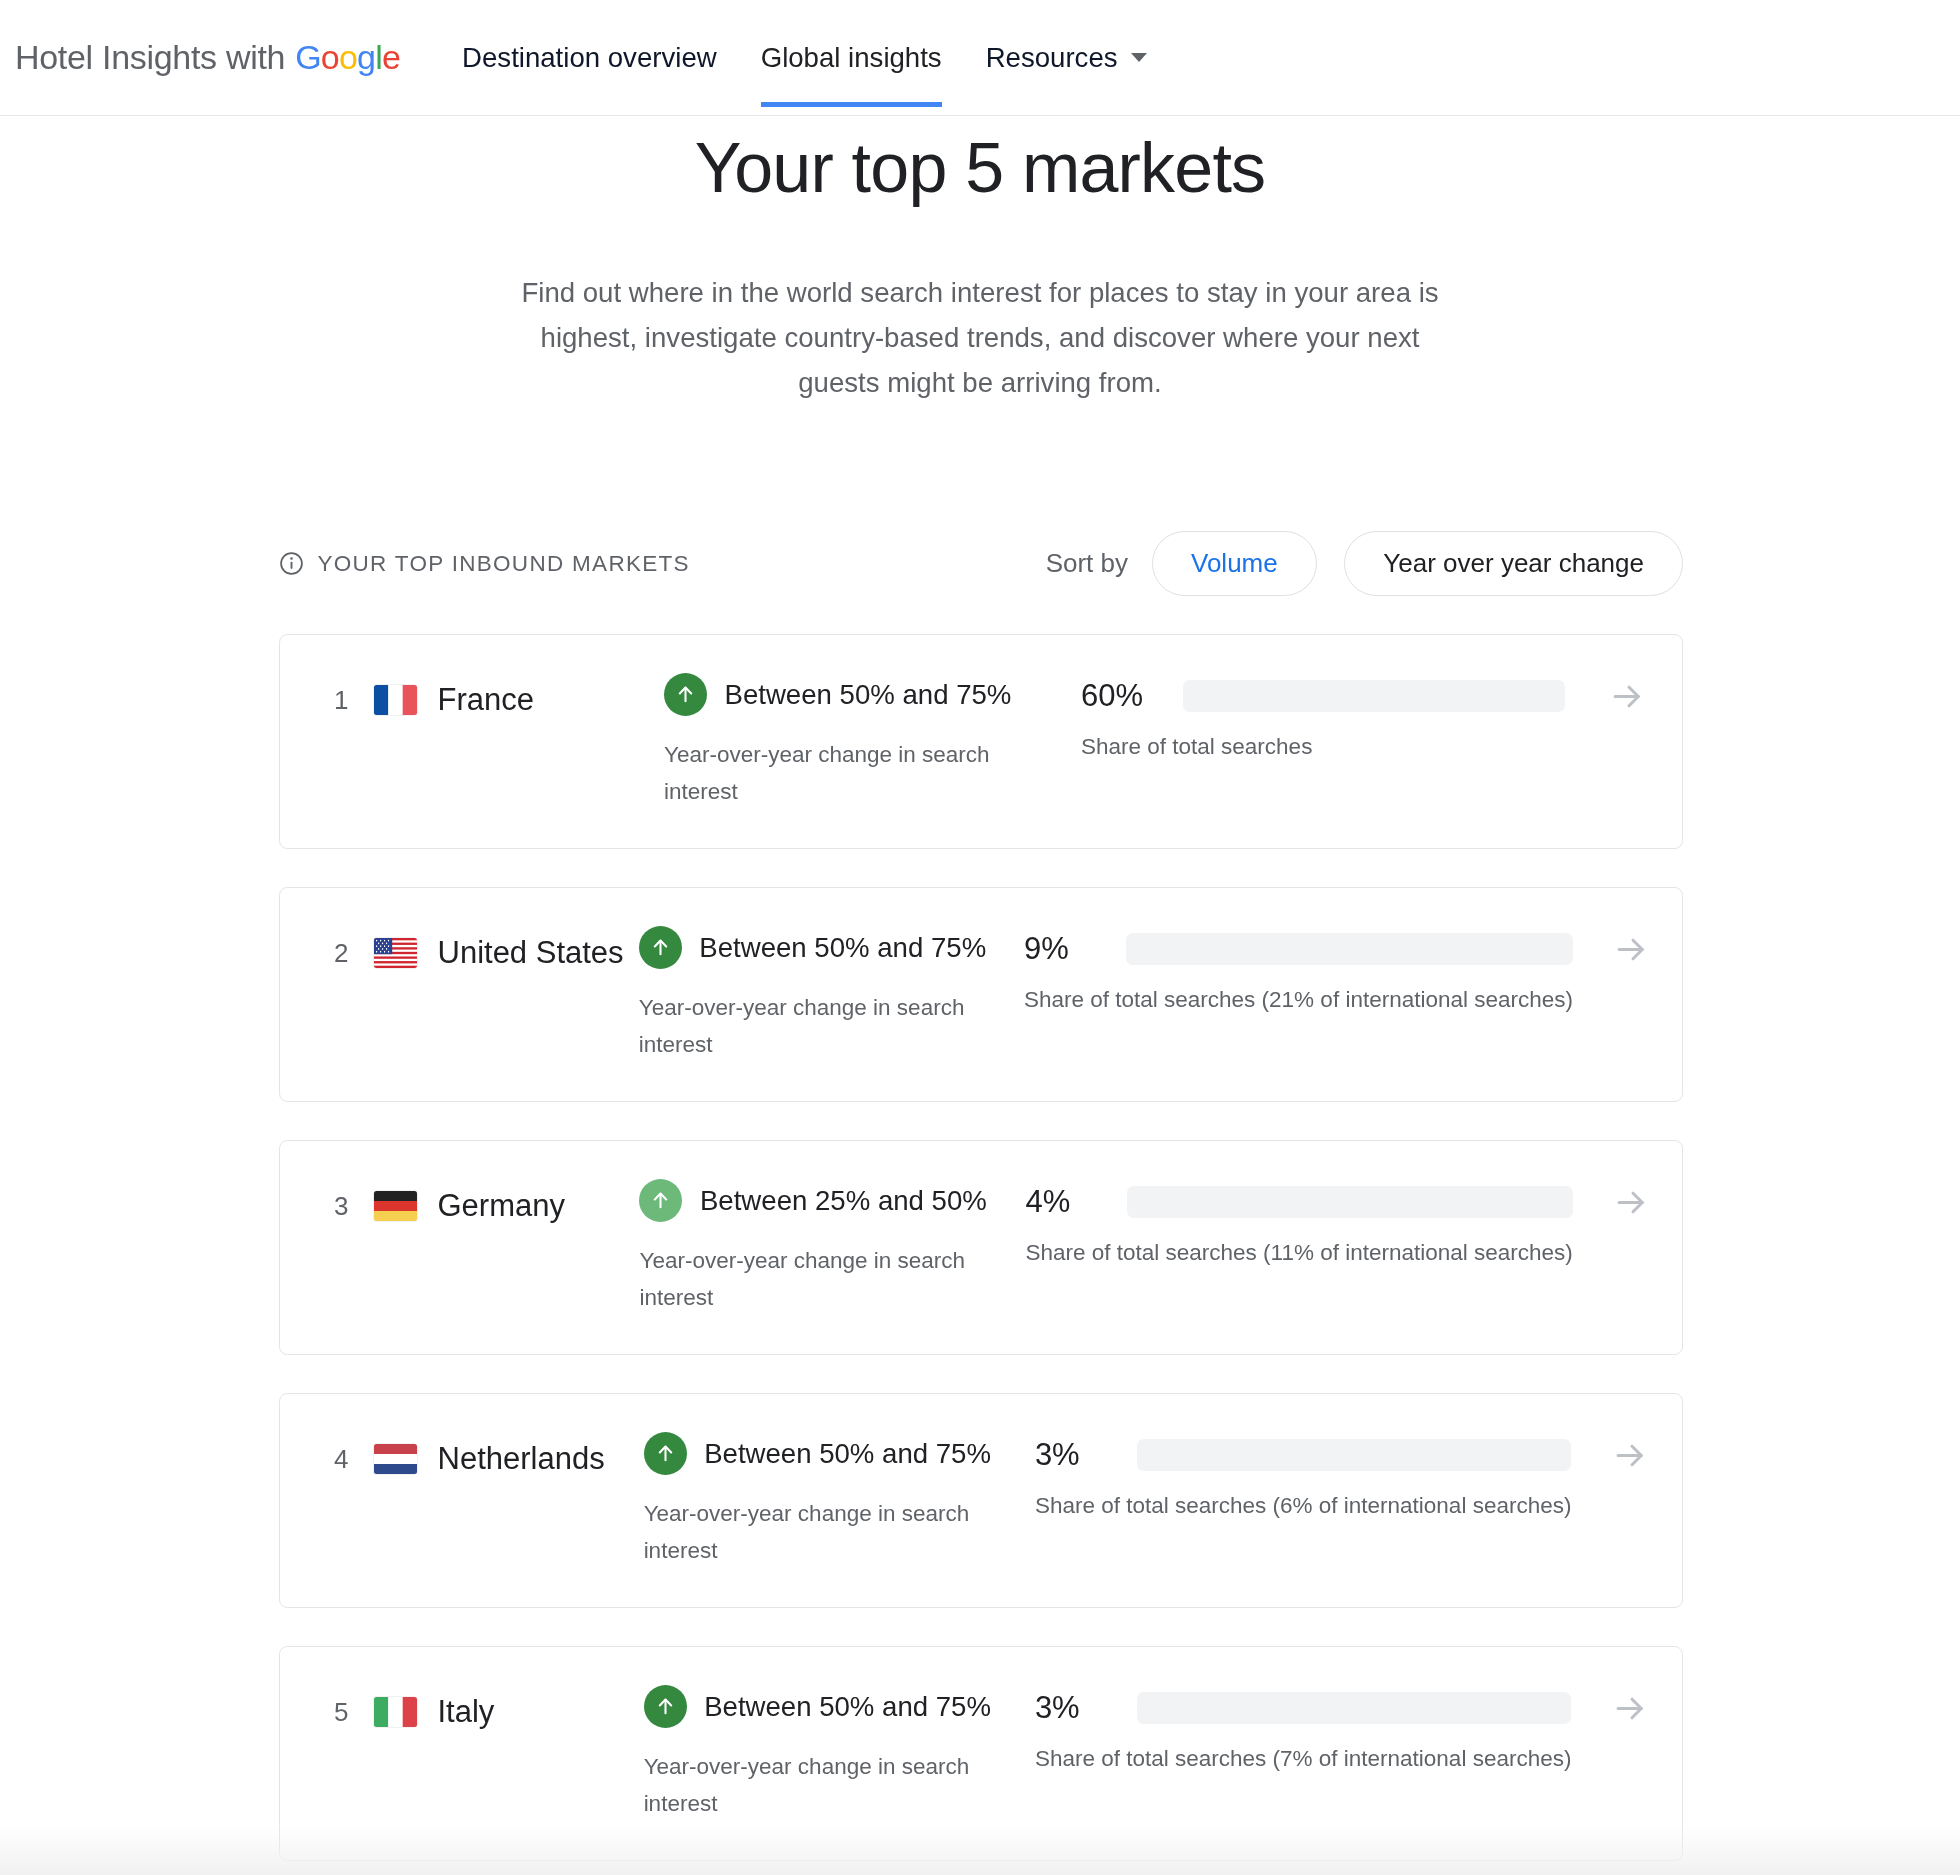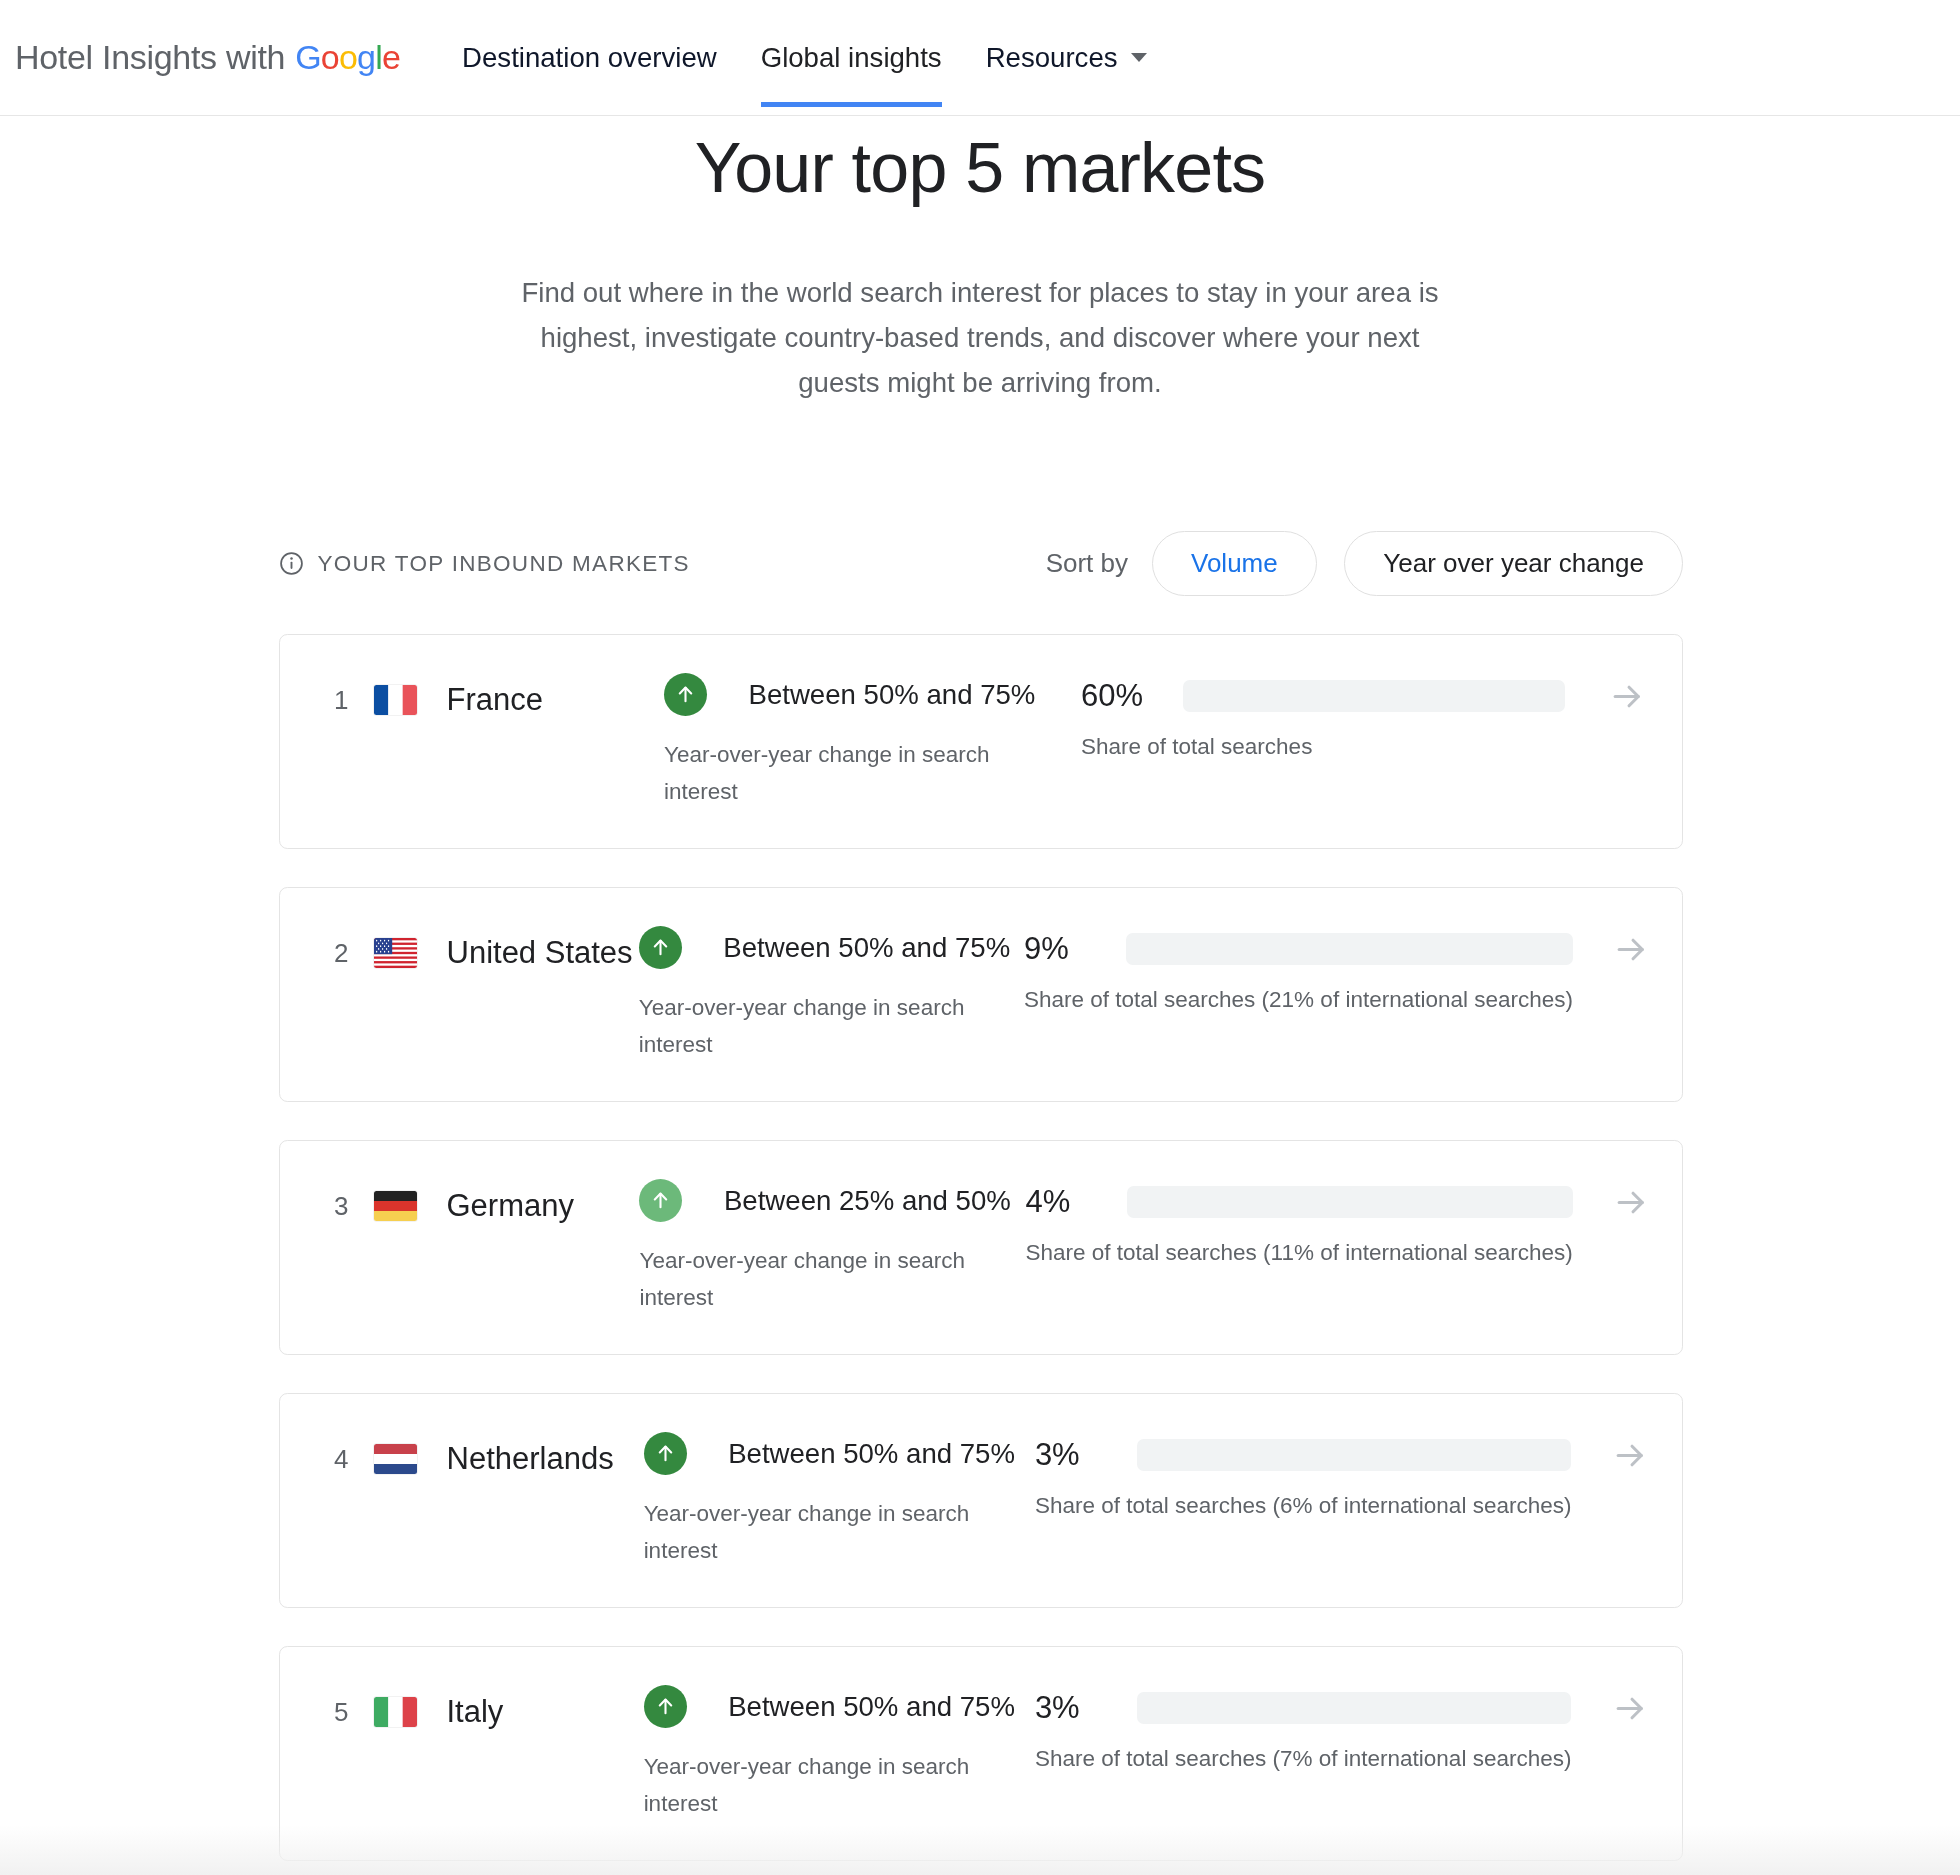--- a/index.html
+++ b/index.html
@@ -182,35 +182,34 @@
   .flag {
     width: 43px; height: 30px;
     margin-left: 7.5px;
     border-radius: 2.5px;
     overflow: hidden;
     display: block;
     flex: none;
     box-shadow: 0 0 0 0.8px rgba(0,0,0,0.07);
   }
   .country-name {
-    margin-left: 30px;
+    margin-left: 21px;
     font-size: 31px;
     color: #202124;
     white-space: nowrap;
   }
 
   
   .col-yoy {
     width: 417px;
     padding-top: 38px;
   }
   .yoy-top {
     display: flex;
     align-items: center;
-    gap: 24px;
   }
   .badge {
     width: 43px; height: 43px;
     border-radius: 50%;
     flex: none;
     display: flex;
     align-items: center;
     justify-content: center;
   }
   .yoy-text {

